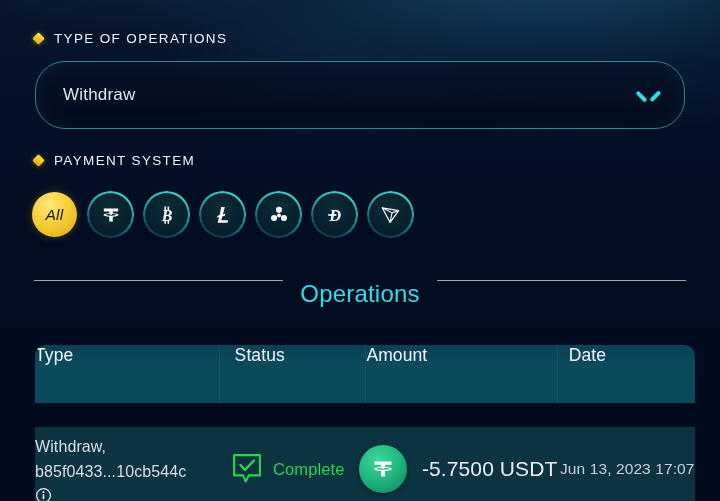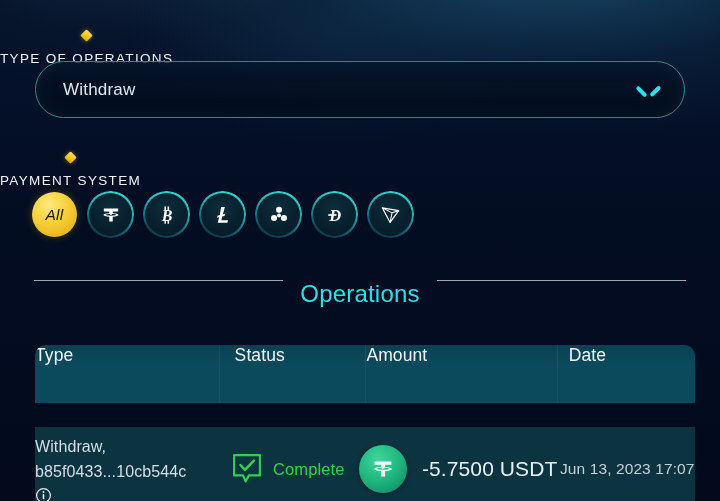--- a/index.html
+++ b/index.html
@@ -26,46 +26,46 @@
       radial-gradient(420px 200px at 18% -14%, rgba(28,74,112,0.40) 0%, rgba(10,30,55,0.18) 52%, rgba(4,14,34,0.0) 78%),
       radial-gradient(300px 160px at 47% 6%, rgba(22,64,96,0.28) 0%, rgba(6,18,40,0.0) 70%),
       linear-gradient(180deg, #061429 0%, #04112a 16%, #030d22 42%, #020a1c 100%);
   }
 
   
   .field-label {
     display: flex;
     align-items: center;
     gap: 11px;
+    padding-left: 34px;
     letter-spacing: 1.35px;
     font-size: 13.5px;
     color: #eef3f8;
     text-transform: uppercase;
-    flex-direction: column;
   }
   .diamond {
     width: 9px;
     height: 9px;
     background: linear-gradient(160deg, #ffe066 0%, #f5c518 55%, #d8a908 100%);
     transform: rotate(45deg);
     border-radius: 1.5px;
     flex: none;
     box-shadow: 0 0 5px rgba(245,197,24,0.45);
   }
 
   .label-type { position: absolute; left: 0; top: 31px; }
   .label-pay  { position: absolute; left: 0; top: 153px; }
 
   
   .select-box {
     position: absolute;
     left: 35px;
     top: 61px;
     width: 650px;
-    height: 57px;
+    height: 68px;
     box-sizing: border-box;
     border: 1px solid #2f8b82;
     border-radius: 30px;
     background: linear-gradient(180deg, rgba(6,18,38,0.75) 0%, rgba(3,11,28,0.9) 100%);
     display: flex;
     align-items: center;
     justify-content: space-between;
     padding: 0 26px 0 27px;
     box-shadow: inset 0 0 18px rgba(10,50,70,0.35);
   }

